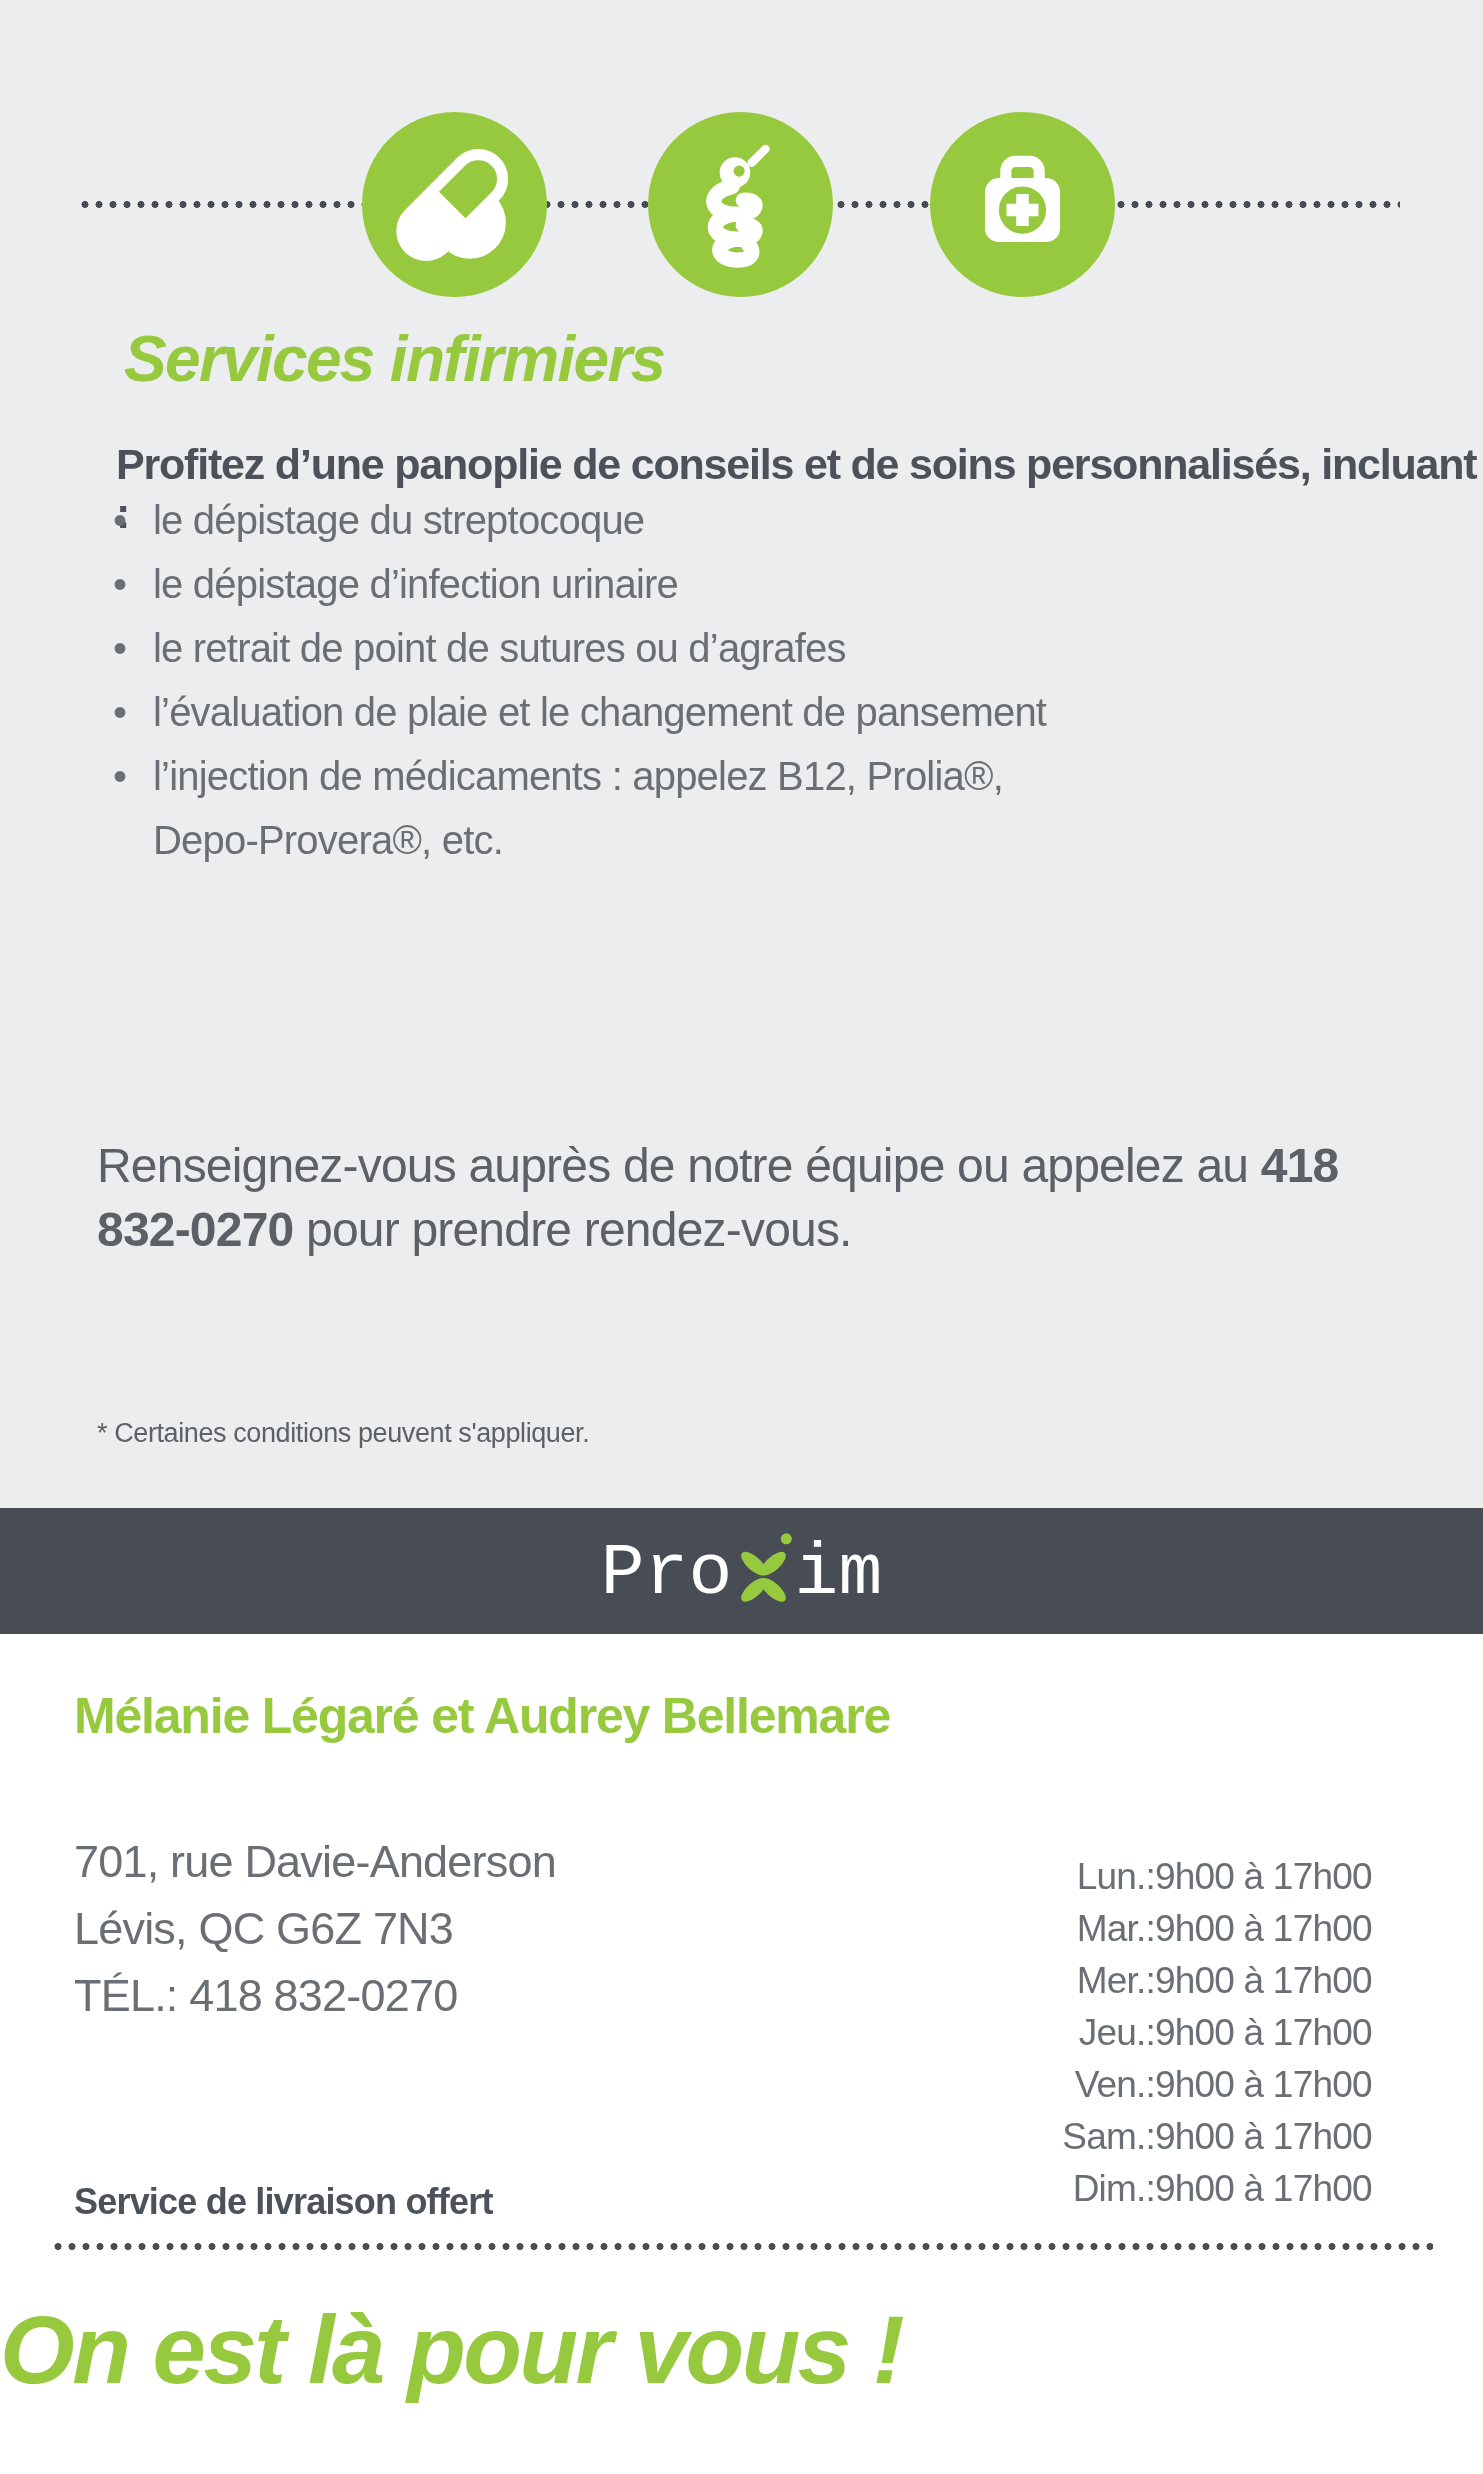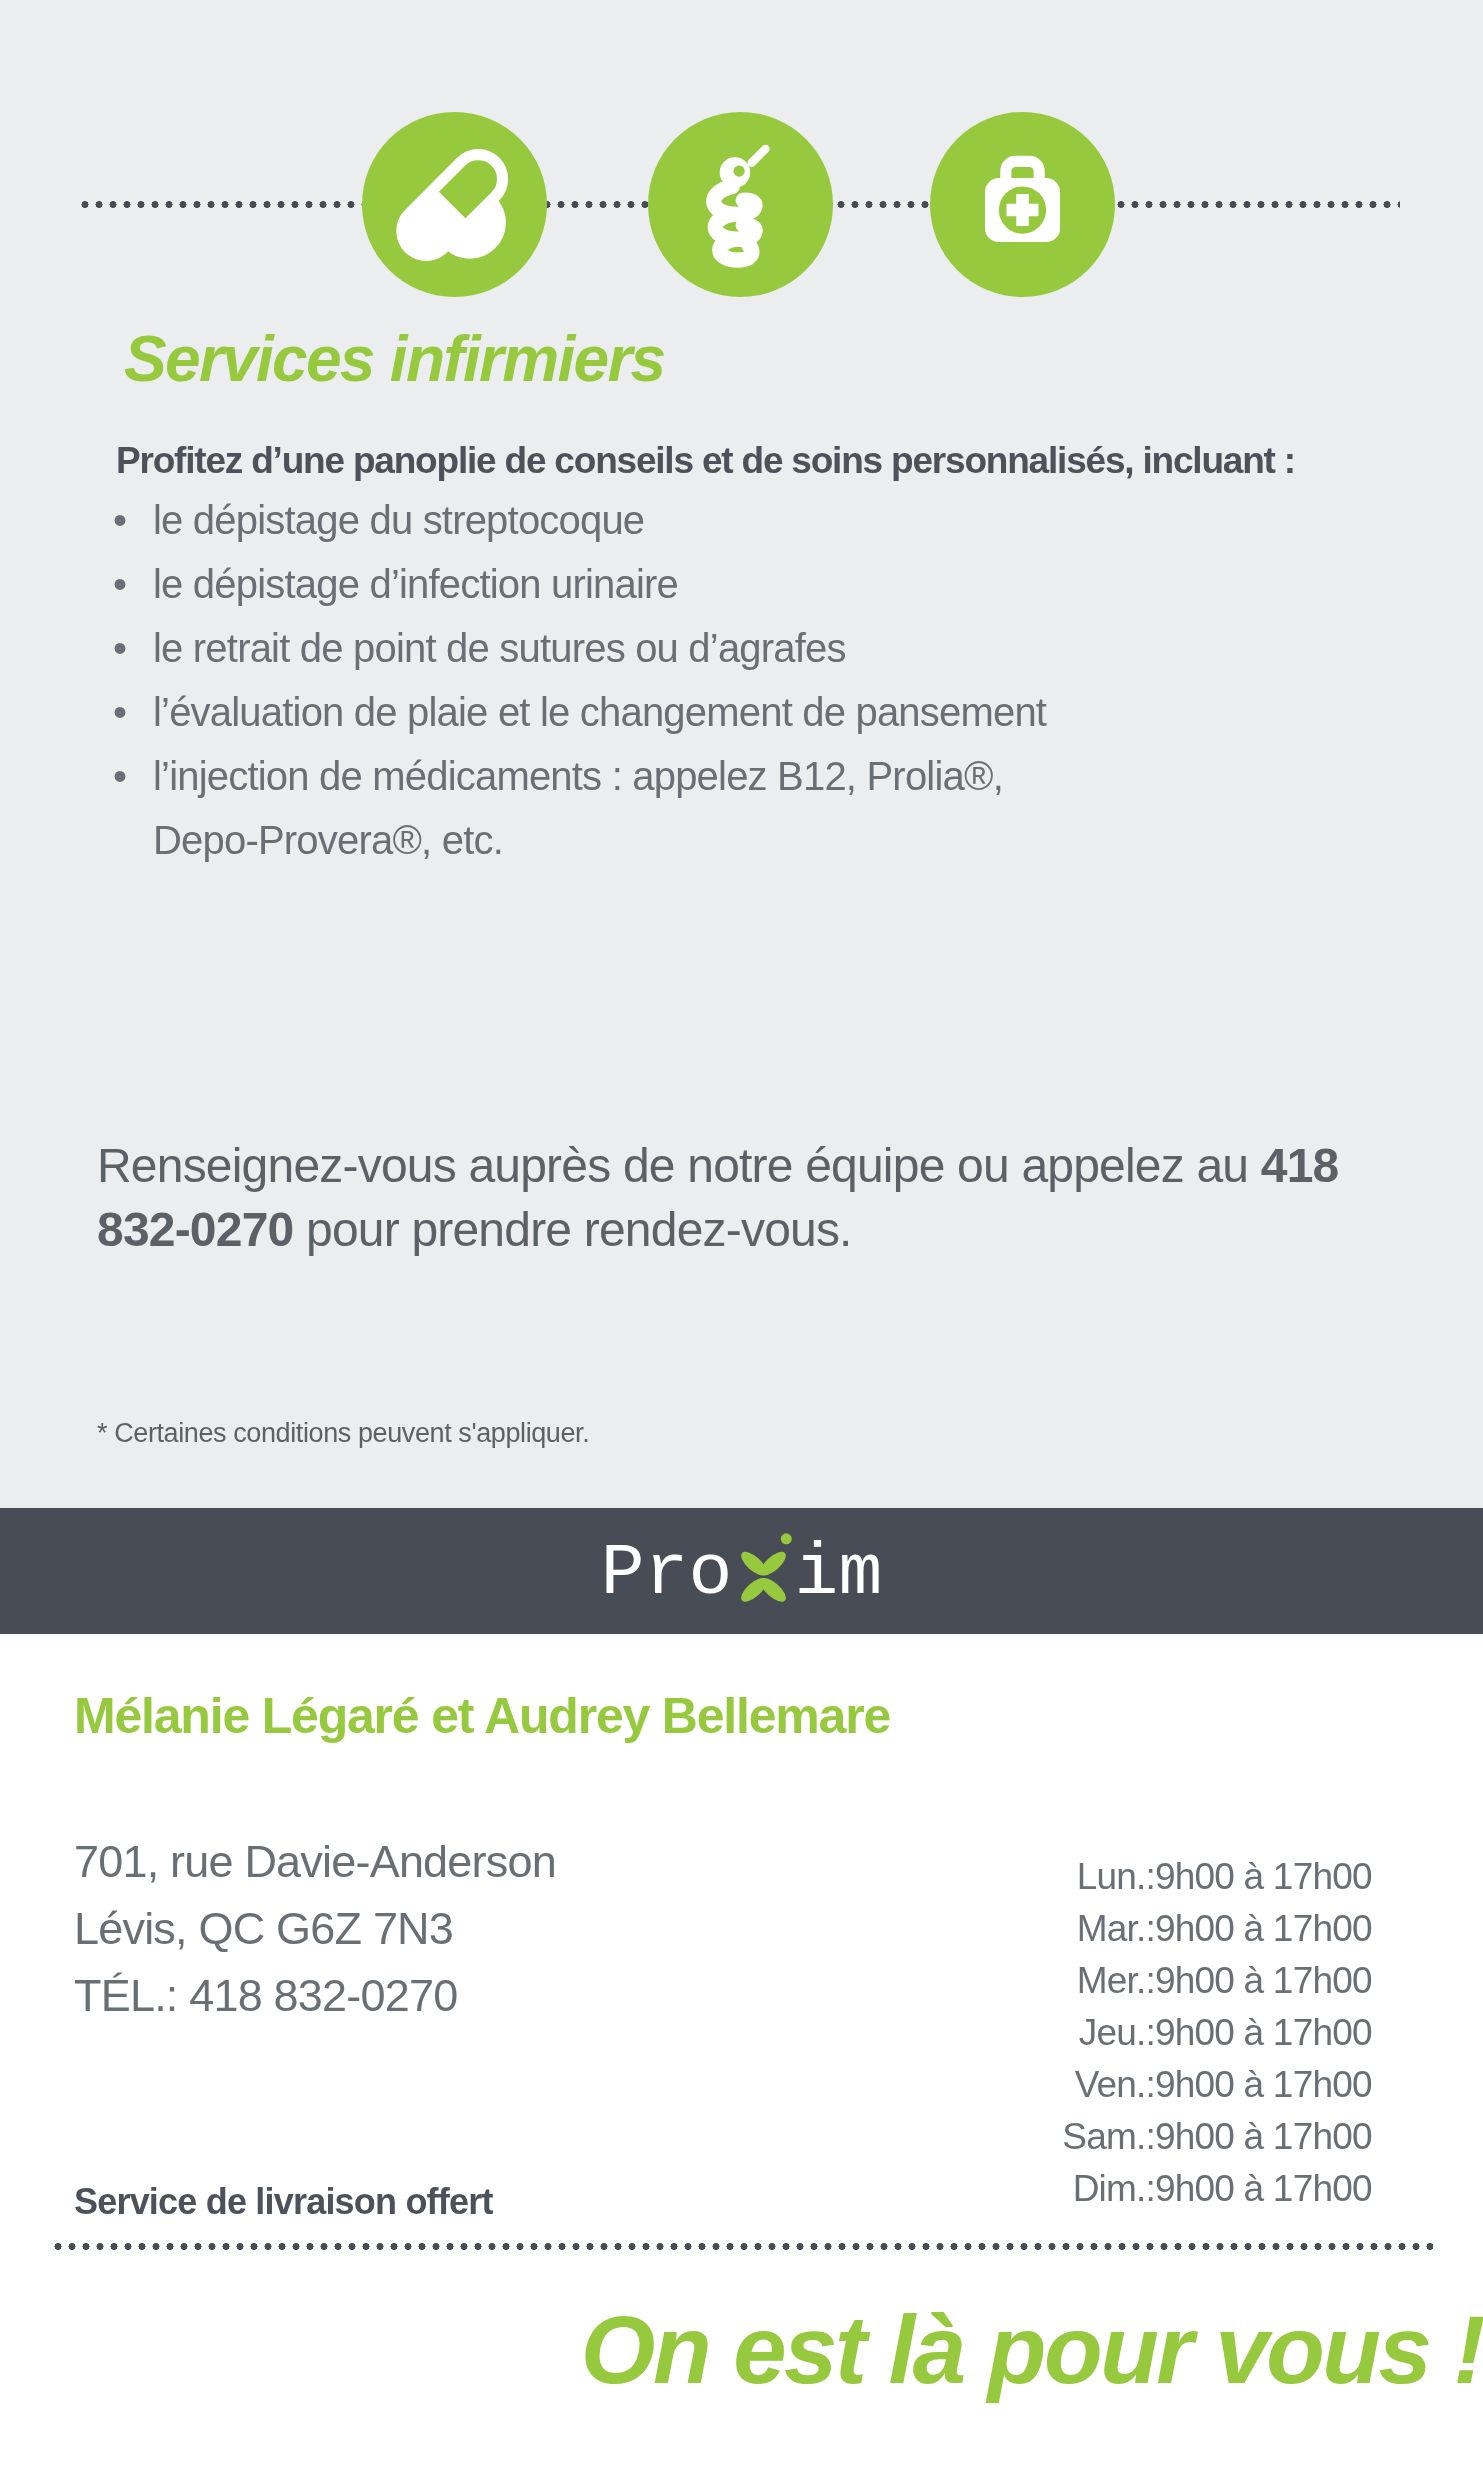--- a/index.html
+++ b/index.html
@@ -32,21 +32,21 @@
   
   .circle{position:absolute;top:112px;width:185px;height:185px;border-radius:50%;
           background:var(--accent-green);display:flex;align-items:center;justify-content:center;}
   .circle svg{width:139px;height:139px;display:block;}
   .c1{left:362px;} .c2{left:648px;} .c3{left:930px;}
   .icon-green-fill{fill:var(--accent-green);}
 
   
   .title{position:absolute;left:124px;top:324px;font-size:64px;font-weight:bold;font-style:italic;
          color:var(--accent-green);letter-spacing:-1.7px;line-height:1.1;}
-  .intro{position:absolute;left:116px;top:440px;font-size:37px;font-weight:bold;
+  .intro{position:absolute;left:116px;top:440px;font-size:43px;font-weight:bold;
          color:var(--heading-text);letter-spacing:-1.2px;}
   .bullets{position:absolute;left:113px;top:488px;width:1004px;list-style:none;}
   .bullets li{position:relative;padding-left:40px;font-size:40px;line-height:64px;
               color:var(--body-text);letter-spacing:-0.8px;}
   .bullets li::before{content:"\2022";position:absolute;left:0;top:0;color:var(--body-text);}
   .cta{position:absolute;left:97px;top:1134px;width:1306px;font-size:48px;line-height:64px;
        color:var(--cta-text);letter-spacing:-0.8px;}
   .cta .phone{font-weight:bold;letter-spacing:-0.8px;}
   .footnote{position:absolute;left:97px;top:1418px;font-size:27px;color:var(--cta-text);letter-spacing:-0.4px;}
 
@@ -58,21 +58,21 @@
   
   .owners{position:absolute;left:74px;top:1687px;font-size:50px;font-weight:bold;
           color:var(--accent-green);letter-spacing:-1.2px;}
   .address{position:absolute;left:74px;top:1828px;font-size:45px;line-height:67px;
            color:var(--body-text);letter-spacing:-0.8px;}
   .delivery{position:absolute;left:74px;top:2181px;font-size:36px;font-weight:bold;
             color:var(--heading-text);letter-spacing:-0.8px;}
   .hours{position:absolute;left:1031px;top:1851px;}
   .hour-row{display:flex;font-size:37px;line-height:52px;color:var(--body-text);letter-spacing:-0.8px;text-align:right;}
   .hour-row .day{width:124px;}
-  .tagline{position:absolute;left:0;top:2295px;width:100%;text-align:right;font-size:96px;
+  .tagline{position:absolute;left:0;top:2295px;width:100%;text-align:left;font-size:96px;
            font-weight:bold;font-style:italic;color:var(--accent-green);letter-spacing:-2.5px;}
 </style>
 </head>
 <body>
 
 <div class="page">
 
   <section class="sec-top">
 
     <div class="dotline top"></div>

